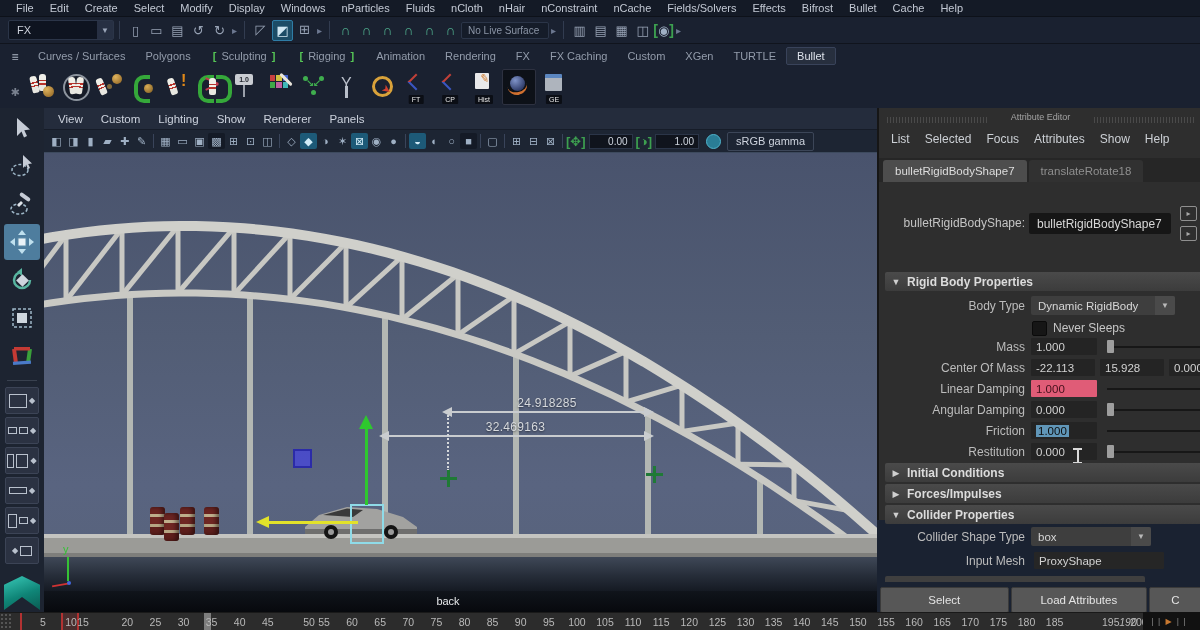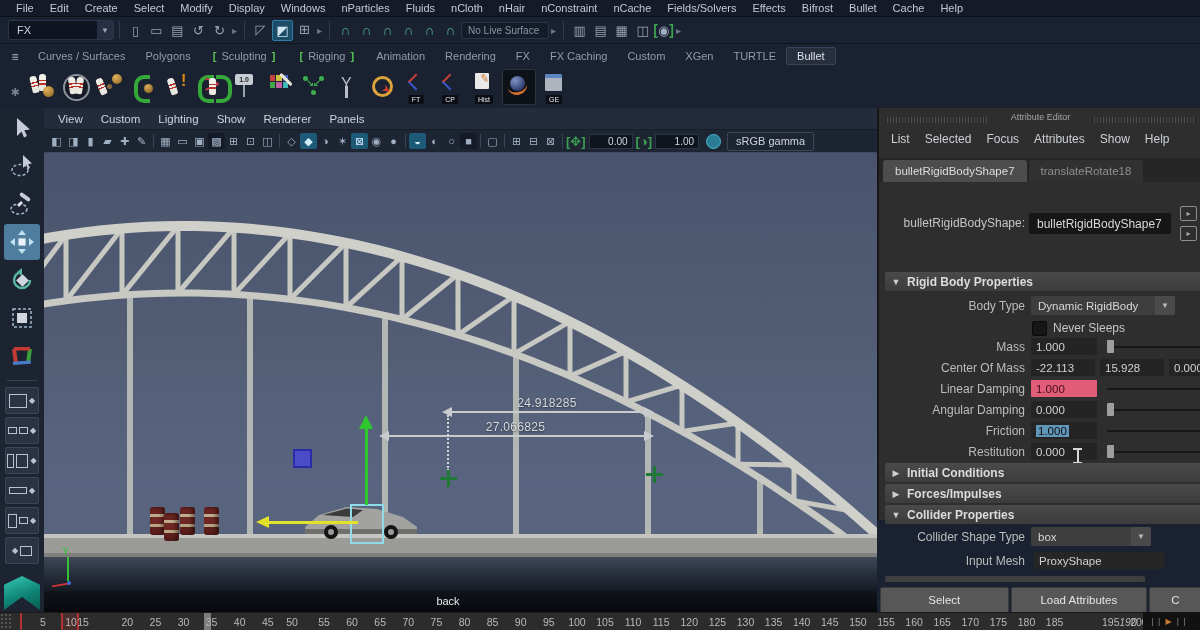--- a/index.html
+++ b/index.html
@@ -574,21 +574,21 @@
     <div class="abs manipY-line" style="left:320.5px;top:276px;height:76px"></div>
     <div class="abs manipX-head" style="left:212px;top:363px"></div>
     <div class="abs manipX-line" style="left:225px;top:368px;width:89px"></div>
     <div class="abs bluesq" style="left:249px;top:296px"></div>
 
     <div class="abs dimlabel" style="left:404px;top:243px;width:198px;text-align:center">24.918285</div>
     <div class="abs arrL" style="left:398px;top:254px"></div>
     <div class="abs dimline" style="left:404px;top:258px;width:198px"></div>
     <div class="abs arrR" style="left:600px;top:254px"></div>
 
-    <div class="abs dimlabel" style="left:341px;top:267px;width:261px;text-align:center">27.066825</div>
+    <div class="abs dimlabel" style="left:341px;top:267px;width:261px;text-align:center">32.469163</div>
     <div class="abs arrL" style="left:335px;top:278px"></div>
     <div class="abs dimline" style="left:341px;top:282px;width:261px"></div>
     <div class="abs arrR" style="left:600px;top:278px"></div>
 
     <div class="abs dotted-v" style="left:403px;top:262px;height:56px"></div>
     <div class="abs gcross" style="left:396px;top:317px"></div>
     <div class="abs gcross" style="left:602px;top:313px"></div>
 
     <div class="abs axis-ylbl" style="left:19px;top:390px">y</div>
     <div class="abs axis-y" style="left:23px;top:404px"></div>
@@ -728,21 +728,21 @@
     <span class="tmark-gray" style="left:204px"></span>
   <span class="tick" style="left: 43px;">5</span>
       <span class="tick" style="left: 71.1px;">10</span>
       <span class="tick" style="left: 83px;">15</span>
       <span class="tick" style="left: 127.3px;">20</span>
       <span class="tick" style="left: 155.4px;">25</span>
       <span class="tick" style="left: 183.5px;">30</span>
       <span class="tick" style="left: 211.6px;">35</span>
       <span class="tick" style="left: 239.7px;">40</span>
       <span class="tick" style="left: 267.8px;">45</span>
-      <span class="tick" style="left: 292px;">50</span>
+      <span class="tick" style="left: 309px;">50</span>
       <span class="tick" style="left: 324px;">55</span>
       <span class="tick" style="left: 352.1px;">60</span>
       <span class="tick" style="left: 380.2px;">65</span>
       <span class="tick" style="left: 408.3px;">70</span>
       <span class="tick" style="left: 436.4px;">75</span>
       <span class="tick" style="left: 464.5px;">80</span>
       <span class="tick" style="left: 492.6px;">85</span>
       <span class="tick" style="left: 520.7px;">90</span>
       <span class="tick" style="left: 548.8px;">95</span>
       <span class="tick" style="left: 576.9px;">100</span>

